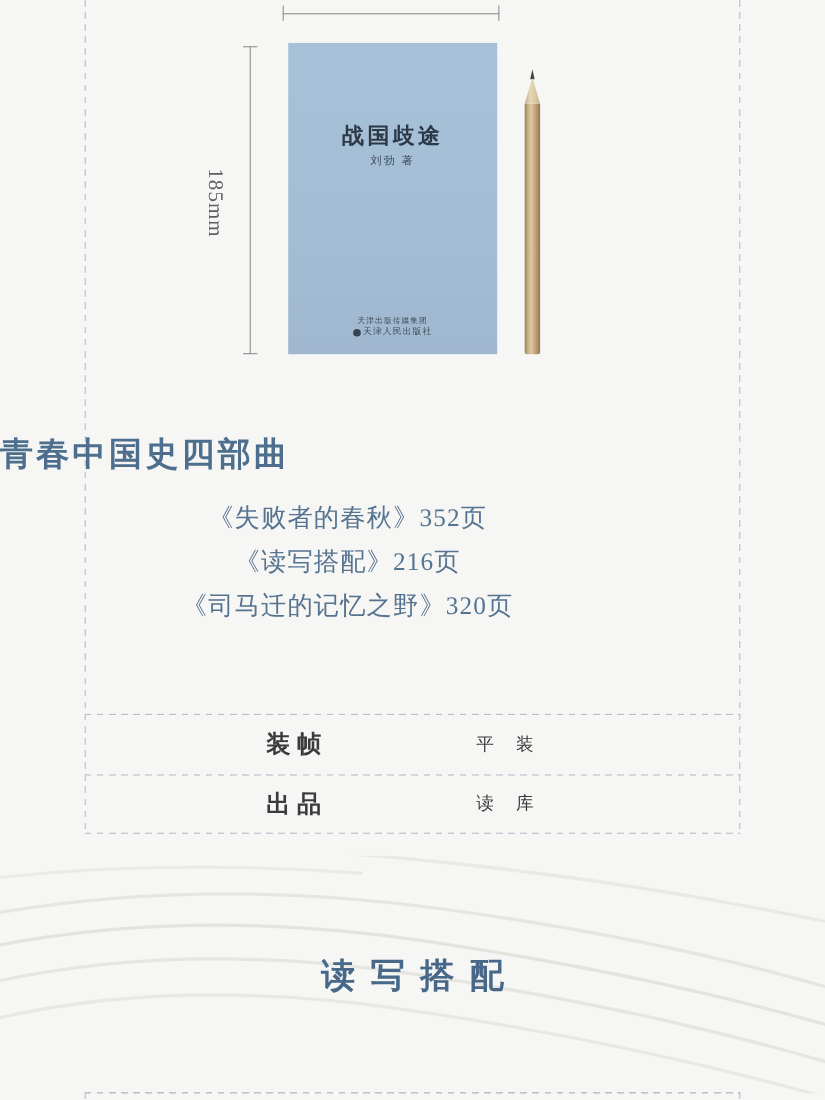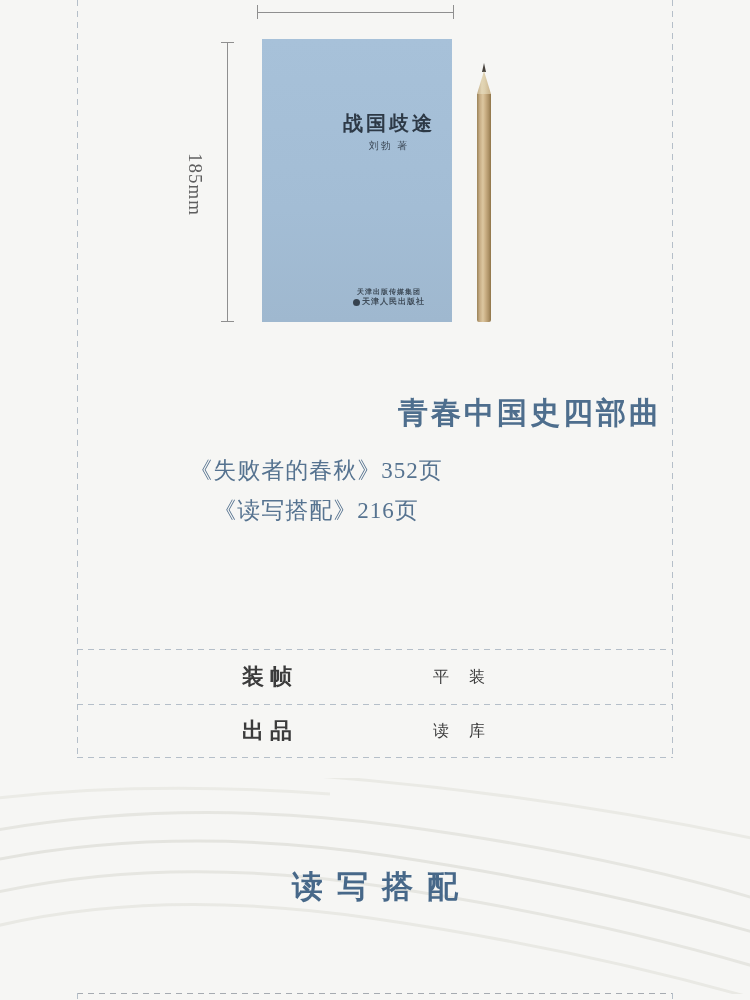--- a/index.html
+++ b/index.html
@@ -24,25 +24,24 @@
     color:#5f5f5f; font-size:19px; letter-spacing:1px;
     transform:rotate(90deg); transform-origin:center center;
     white-space:nowrap;
   }
 
   
   .book-cover {
     left:262px; top:39px; width:190px; height:283px;
     background:linear-gradient(180deg,#a7c1d9 0%,#a3bdd5 60%,#9fb8cf 100%);
     text-align:center;
-    padding-left:32px;
   }
   .cover-title { position:absolute; top:71px; width:100%; font-size:20px; font-weight:700; letter-spacing:3px; color:#2d3946; }
   .cover-author { position:absolute; top:100px; width:100%; font-size:10px; letter-spacing:2px; color:#3d4a58; }
-  .cover-publisher { position:absolute; top:249px; width:100%; color:#3f4c59; line-height:1.35;font-weight:bold; }
+  .cover-publisher { position:absolute; top:249px; width:100%; color:#3f4c59; line-height:1.35; }
   .cover-publisher .line1 { font-size:7px; letter-spacing:1px; }
   .cover-publisher .line2 { font-size:8px; letter-spacing:1px; }
   .pub-logo { display:inline-block; width:7px; height:7px; border-radius:50%; background:#37434f; vertical-align:middle; margin-right:2px; }
 
   
   .pencil { left:477px; top:63px; width:14px; height:259px; }
   .pencil-graphite {
     position:absolute; top:0; left:50%; transform:translateX(-50%);
     width:0; height:0;
     border-left:2.5px solid transparent; border-right:2.5px solid transparent;
@@ -54,21 +53,21 @@
     clip-path:polygon(50% 0,100% 100%,0 100%);
   }
   .pencil-body {
     position:absolute; top:31px; left:0; width:14px; height:228px;
     background:linear-gradient(90deg,#9a8258 0%,#c7ad85 20%,#dcc7a0 42%,#c9ae83 62%,#ac9166 84%,#8f7549 100%);
     border-radius:0 0 2px 2px;
   }
 
   
   .series-heading {
-    left:0; top:393px; width:662px; text-align:right;
+    left:0; top:393px; width:662px; text-align:left;
     font-size:30px; font-weight:700; letter-spacing:3px; color:#4e6e8d;
   }
   .series-list { left:0; top:451px; width:632px; text-align:center; }
   .series-list div { font-size:23px; line-height:40px; color:#567390; letter-spacing:1px; }
 
   
   .spec-label {
     position:absolute; left:165px; top:50%; transform:translateY(-50%);
     font-size:22px; font-weight:700; letter-spacing:6px; color:#3b3b3b; white-space:nowrap;
   }
@@ -112,20 +111,21 @@
 <div class="abs pencil">
   <div class="pencil-graphite"></div>
   <div class="pencil-cone"></div>
   <div class="pencil-body"></div>
 </div>
 
 <div class="abs series-heading">青春中国史四部曲</div>
 <div class="abs series-list">
   <div>《失败者的春秋》352页</div>
   <div>《读写搭配》216页</div>
+  <div>《司马迁的记忆之野》320页</div>
 </div>
 
 <div class="abs hline" style="left:77px; top:649px; width:596px;"></div>
 <div class="spec-row" style="top:650px;">
   <span class="spec-label">装帧</span>
   <span class="spec-value">平　装</span>
 </div>
 <div class="abs hline" style="left:77px; top:704px; width:596px;"></div>
 <div class="spec-row" style="top:704px;">
   <span class="spec-label">出品</span>

